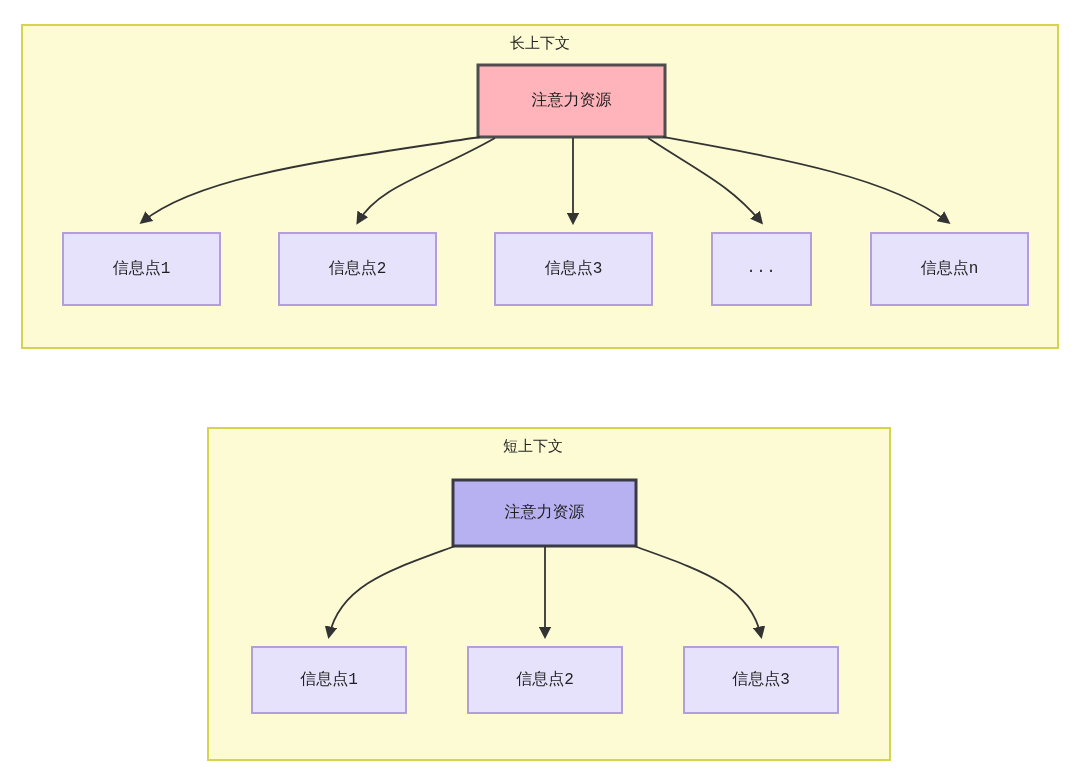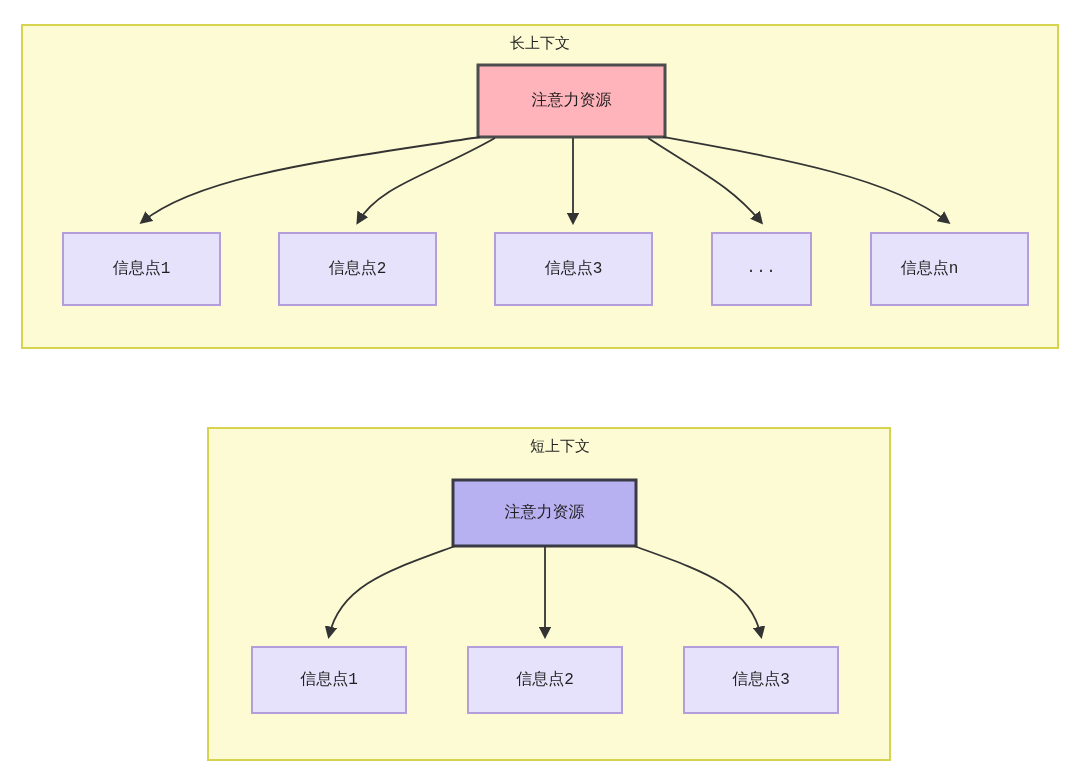--- a/index.html
+++ b/index.html
@@ -85,19 +85,19 @@
       <path d="M 455 546 C 390 570 340 585 329 636" fill="none" stroke="#333333" stroke-width="1.8" marker-end="url(#arrowhead)"></path>
       <path d="M 545 546 L 545 636" fill="none" stroke="#333333" stroke-width="1.8" marker-end="url(#arrowhead)"></path>
       <path d="M 634 546 C 700 570 750 585 761 636" fill="none" stroke="#333333" stroke-width="1.8" marker-end="url(#arrowhead)"></path>
     </svg>
     <div class="group-title" style="left: 22px; top: 34px; width: 1036px;">长上下文</div>
     <div class="node-label" style="left: 478px; top: 65px; width: 187px; height: 72px;">注意力资源</div>
     <div class="node-label" style="left: 63px; top: 233px; width: 157px; height: 72px;">信息点1</div>
     <div class="node-label" style="left: 279px; top: 233px; width: 157px; height: 72px;">信息点2</div>
     <div class="node-label" style="left: 495px; top: 233px; width: 157px; height: 72px;">信息点3</div>
     <div class="node-label ellipsis-label" style="left: 712px; top: 233px; width: 99px; height: 72px;">...</div>
-    <div class="node-label" style="left: 851px; top: 233px; width: 157px; height: 72px;">信息点n</div>
-    <div class="group-title" style="left: 219px; top: 437px; width: 682px;">短上下文</div>
+    <div class="node-label" style="left: 871px; top: 233px; width: 157px; height: 72px;">信息点n</div>
+    <div class="group-title" style="left: 192px; top: 437px; width: 682px;">短上下文</div>
     <div class="node-label" style="left: 453px; top: 480px; width: 183px; height: 66px;">注意力资源</div>
     <div class="node-label" style="left: 252px; top: 647px; width: 154px; height: 66px;">信息点1</div>
     <div class="node-label" style="left: 468px; top: 647px; width: 154px; height: 66px;">信息点2</div>
     <div class="node-label" style="left: 684px; top: 647px; width: 154px; height: 66px;">信息点3</div>
   </div>
 
 </body></html>

